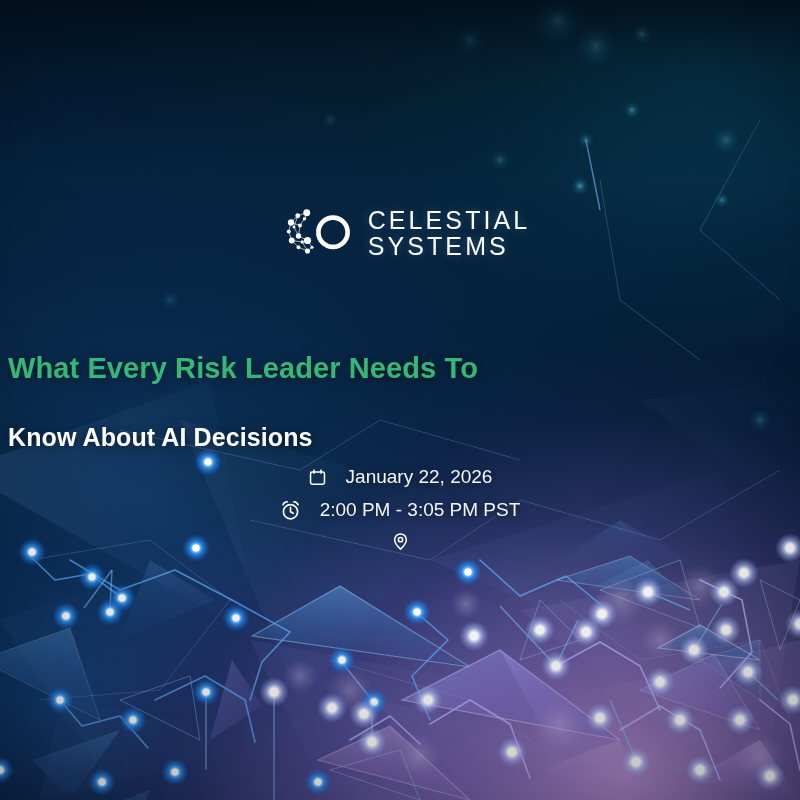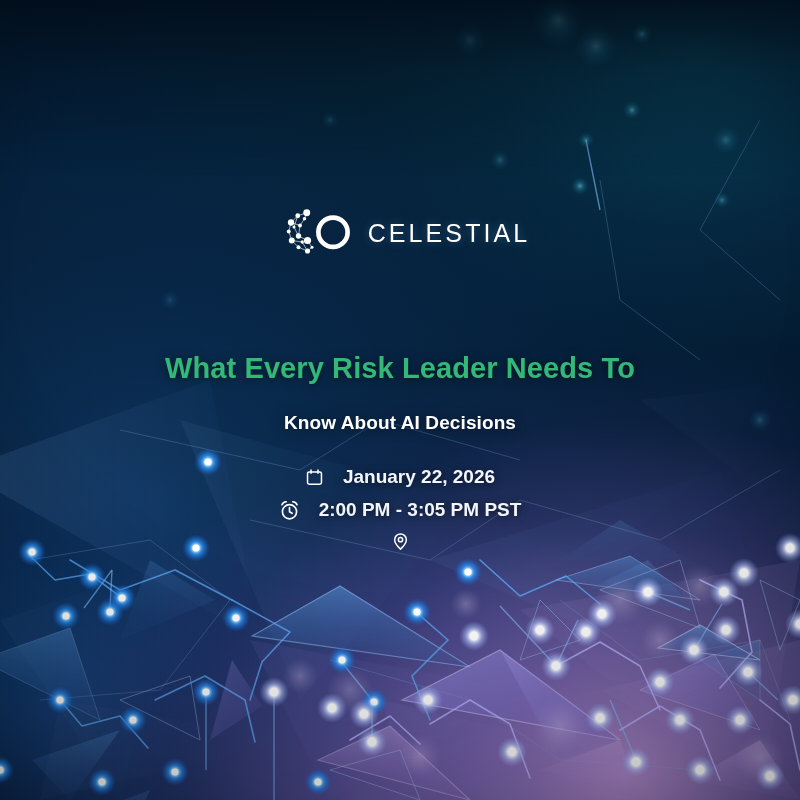--- a/index.html
+++ b/index.html
@@ -56,42 +56,42 @@
   .logo-word{
     display:flex;flex-direction:column;justify-content:center;
     color:#ffffff;line-height:1.04;
   }
   .logo-word span{
     font-size:25px;letter-spacing:3.1px;font-weight:400;
     text-shadow:0 0 10px rgba(150,210,255,.30);
   }
 
   .headline{
-    position:absolute;left:0;right:0;top:352px;text-align:center;
+    position:absolute;left:8px;right:0;top:352px;
   }
   .headline .l1{
     display:block;
     color:#33b877;
     font-size:29px;font-weight:bold;letter-spacing:.1px;
     text-shadow:0 1px 10px rgba(0,0,0,.55);
   }
   .headline .l2{
-    display:block;margin-top:27px;
+    display:block;margin-top:38px;
     color:#ffffff;
-    font-size:19px;font-weight:bold;letter-spacing:.1px;
+    font-size:25px;font-weight:bold;letter-spacing:.1px;
     text-shadow:0 1px 12px rgba(0,0,0,.55);
   }
 
   .details{
     position:absolute;left:0;right:0;top:466px;
     display:flex;flex-direction:column;align-items:center;gap:11px;
   }
   .detail-row{
     display:flex;align-items:center;gap:19px;
-    color:#f2f6fb;font-size:19px;font-weight:bold;
+    color:#f2f6fb;font-size:19px;font-weight:normal;
     text-shadow:0 1px 9px rgba(0,0,0,.6);
   }
   .detail-row svg{display:block;flex:0 0 auto;}
   .detail-row .txt{white-space:nowrap;}
 </style>
 </head>
 <body>
 
 <div id="poster">
 
@@ -367,20 +367,21 @@
           <circle cx="34" cy="46" r="4.8"></circle>
           <circle cx="22" cy="55" r="2.6"></circle>
           <circle cx="34" cy="60" r="3.4"></circle>
           <circle cx="40" cy="55" r="2.0"></circle>
         </g>
 
         <circle cx="68" cy="35" r="19.5" fill="none" stroke="#ffffff" stroke-width="6.2"></circle>
       </svg>
       <div class="logo-word">
         <span>CELESTIAL</span>
+        <span>SYSTEMS</span>
       </div>
     </div>
 
     <div class="headline">
       <span class="l1">What Every Risk Leader Needs To</span>
       <span class="l2">Know About AI Decisions</span>
     </div>
 
     <div class="details">
 

